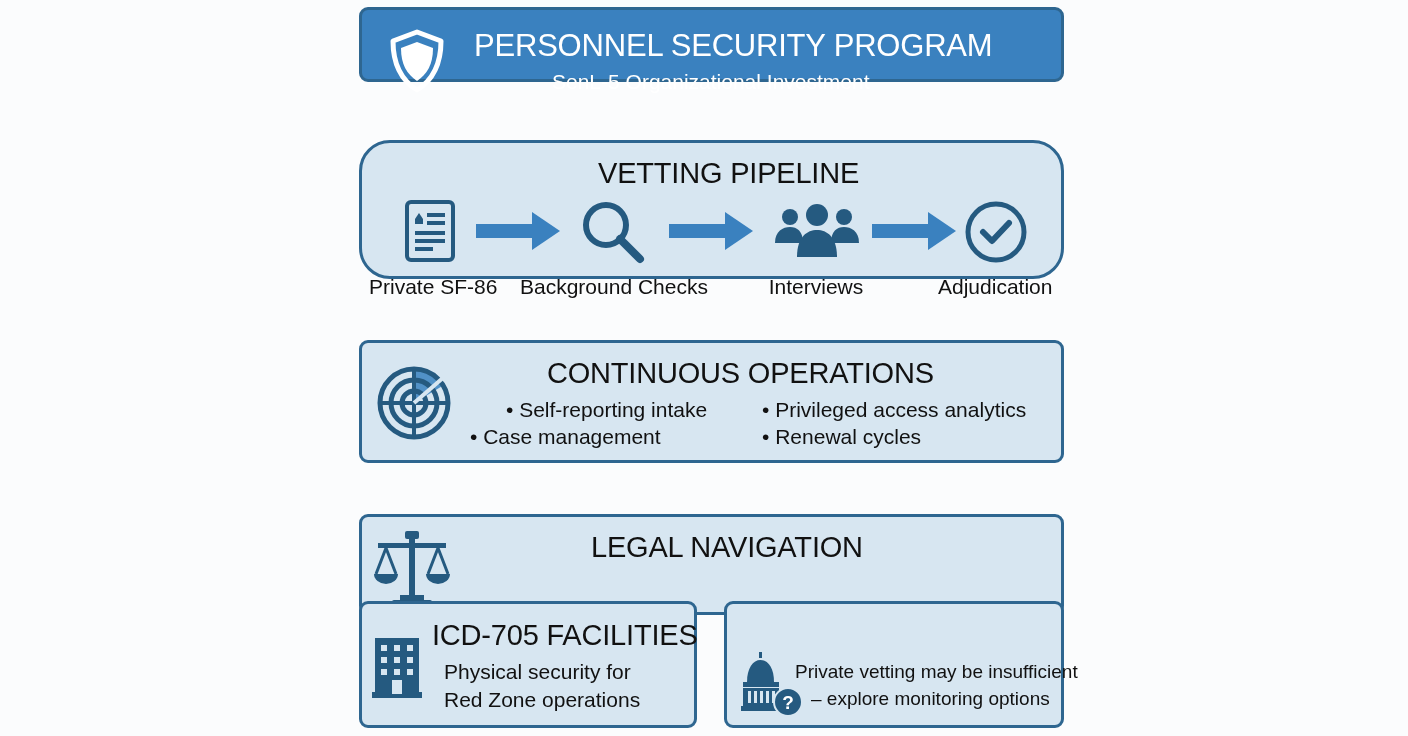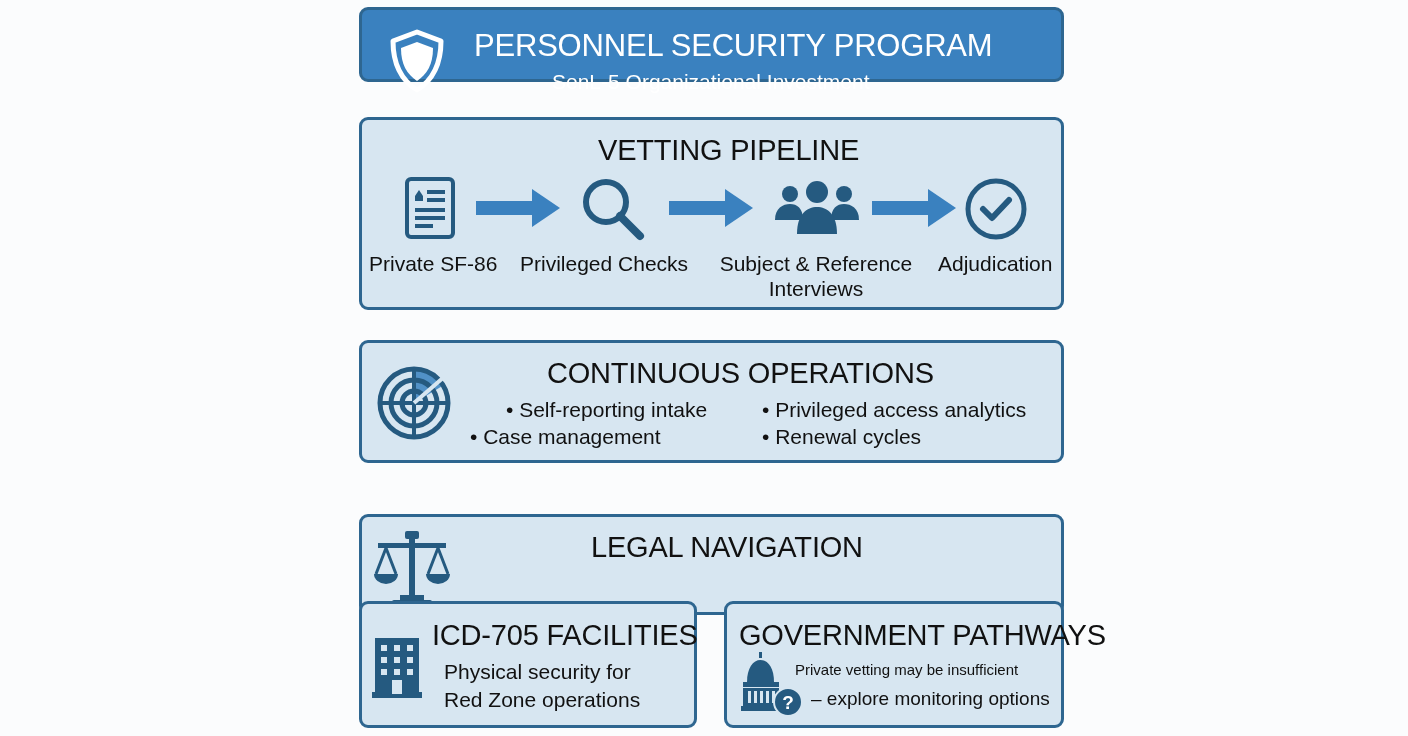--- a/index.html
+++ b/index.html
@@ -22,21 +22,21 @@
 
 <div class="box hdr" style="left:359px;top:7px;width:705px;height:75px;">
   <svg class="icon" style="left:26px;top:19px;" width="58" height="64" viewBox="0 0 58 64">
     <path d="M29 3 L53 12 C53 36 45 51 29 61 C13 51 5 36 5 12 Z" fill="none" stroke="#fff" stroke-width="5" stroke-linejoin="round"></path>
     <path d="M29 13 L45 19 C45 36 39 45 29 52 C19 45 13 36 13 19 Z" fill="#fff"></path>
   </svg>
   <div class="title" style="left:112px;top:18px;color:#fff;font-size:31px;">PERSONNEL SECURITY PROGRAM</div>
   <div class="txt" style="left:190px;top:60px;color:#fff;font-size:21px;">SenL-5 Organizational Investment</div>
 </div>
 
-<div class="box" style="left:359px;top:117px;width:705px;height:193px;">
+<div class="box" style="left:359px;top:140px;width:705px;height:139px;border-radius:31px;">
   <div class="title" style="left:236px;top:14px;">VETTING PIPELINE</div>
 
   <svg class="icon" style="left:42px;top:56px;" width="54" height="66" viewBox="0 0 54 66">
     <rect x="3" y="3" width="46" height="58" rx="4" fill="none" stroke="#255a80" stroke-width="4"></rect>
     <path d="M11 20 L15 14 L19 20 L19 25 L11 25 Z" fill="#255a80"></path>
     <rect x="23" y="14" width="18" height="4" fill="#255a80"></rect>
     <rect x="23" y="22" width="18" height="4" fill="#255a80"></rect>
     <rect x="11" y="32" width="30" height="4" fill="#255a80"></rect>
     <rect x="11" y="40" width="30" height="4" fill="#255a80"></rect>
     <rect x="11" y="48" width="18" height="4" fill="#255a80"></rect>
@@ -45,37 +45,36 @@
 
   <svg class="icon" style="left:114px;top:66px;" width="86" height="44" viewBox="0 0 86 44">
     <rect x="0" y="15" width="58" height="14" fill="#3a81bf"></rect>
       <path d="M56 3 L84 22 L56 41 Z" fill="#3a81bf"></path>
   </svg>
 
   <svg class="icon" style="left:218px;top:56px;" width="66" height="66" viewBox="0 0 66 66">
     <circle cx="26" cy="26" r="20" fill="none" stroke="#255a80" stroke-width="6"></circle>
     <line x1="40" y1="40" x2="60" y2="60" stroke="#255a80" stroke-width="8" stroke-linecap="round"></line>
   </svg>
-  <div class="lbl" style="left:158px;top:131px;">Privileged Checks</div>
+  <div class="lbl" style="left:158px;top:131px;">Background Checks</div>
 
   <svg class="icon" style="left:307px;top:66px;" width="86" height="44" viewBox="0 0 86 44">
     <rect x="0" y="15" width="58" height="14" fill="#3a81bf"></rect>
       <path d="M56 3 L84 22 L56 41 Z" fill="#3a81bf"></path>
   </svg>
 
   <svg class="icon" style="left:413px;top:60px;" width="84" height="56" viewBox="0 0 84 56">
     <circle cx="15" cy="14" r="8" fill="#255a80"></circle>
       <circle cx="69" cy="14" r="8" fill="#255a80"></circle>
     <path d="M0 40 C0 28 8 24 15 24 C22 24 28 28 28 40 Z" fill="#255a80"></path>
     <path d="M56 40 C56 28 62 24 69 24 C76 24 84 28 84 40 Z" fill="#255a80"></path>
     <circle cx="42" cy="12" r="11" fill="#255a80"></circle>
     <path d="M22 54 C22 34 32 27 42 27 C52 27 62 34 62 54 Z" fill="#255a80"></path>
   </svg>
   <div class="lbl" style="left:356px;top:131px;width:196px;">
-    <div>Subject &amp; Reference</div>
     <div>Interviews</div>
   </div>
 
   <svg class="icon" style="left:510px;top:66px;" width="86" height="44" viewBox="0 0 86 44">
     <rect x="0" y="15" width="58" height="14" fill="#3a81bf"></rect>
       <path d="M56 3 L84 22 L56 41 Z" fill="#3a81bf"></path>
   </svg>
 
   <svg class="icon" style="left:601px;top:56px;" width="66" height="66" viewBox="0 0 66 66">
     <circle cx="33" cy="33" r="28" fill="none" stroke="#255a80" stroke-width="5"></circle>
@@ -147,16 +146,15 @@
         <rect x="7" y="39" width="3" height="12"></rect>
         <rect x="13" y="39" width="3" height="12"></rect>
         <rect x="19" y="39" width="3" height="12"></rect>
         <rect x="25" y="39" width="3" height="12"></rect>
         <rect x="31" y="39" width="3" height="12"></rect>
       </g>
     <rect x="0" y="54" width="40" height="5" fill="#255a80"></rect>
     <circle cx="47" cy="50" r="14" fill="#255a80" stroke="#d7e6f1" stroke-width="2"></circle>
     <text x="47" y="57" text-anchor="middle" font-size="19" font-weight="bold" fill="#fff" font-family="Liberation Sans, sans-serif">?</text>
   </svg>
-  <div class="title" style="left:12px;top:15px;">GOVERNMENT PATHWAYS</div>
-  <div class="txt" style="left:68px;top:57px;font-size:15px;">Private vetting may be insufficient</div>
+  <div class="txt" style="left:68px;top:57px;font-size:19px;">Private vetting may be insufficient</div>
   <div class="txt" style="left:84px;top:84px;font-size:19px;">– explore monitoring options</div>
 </div>
 
 </body></html>

